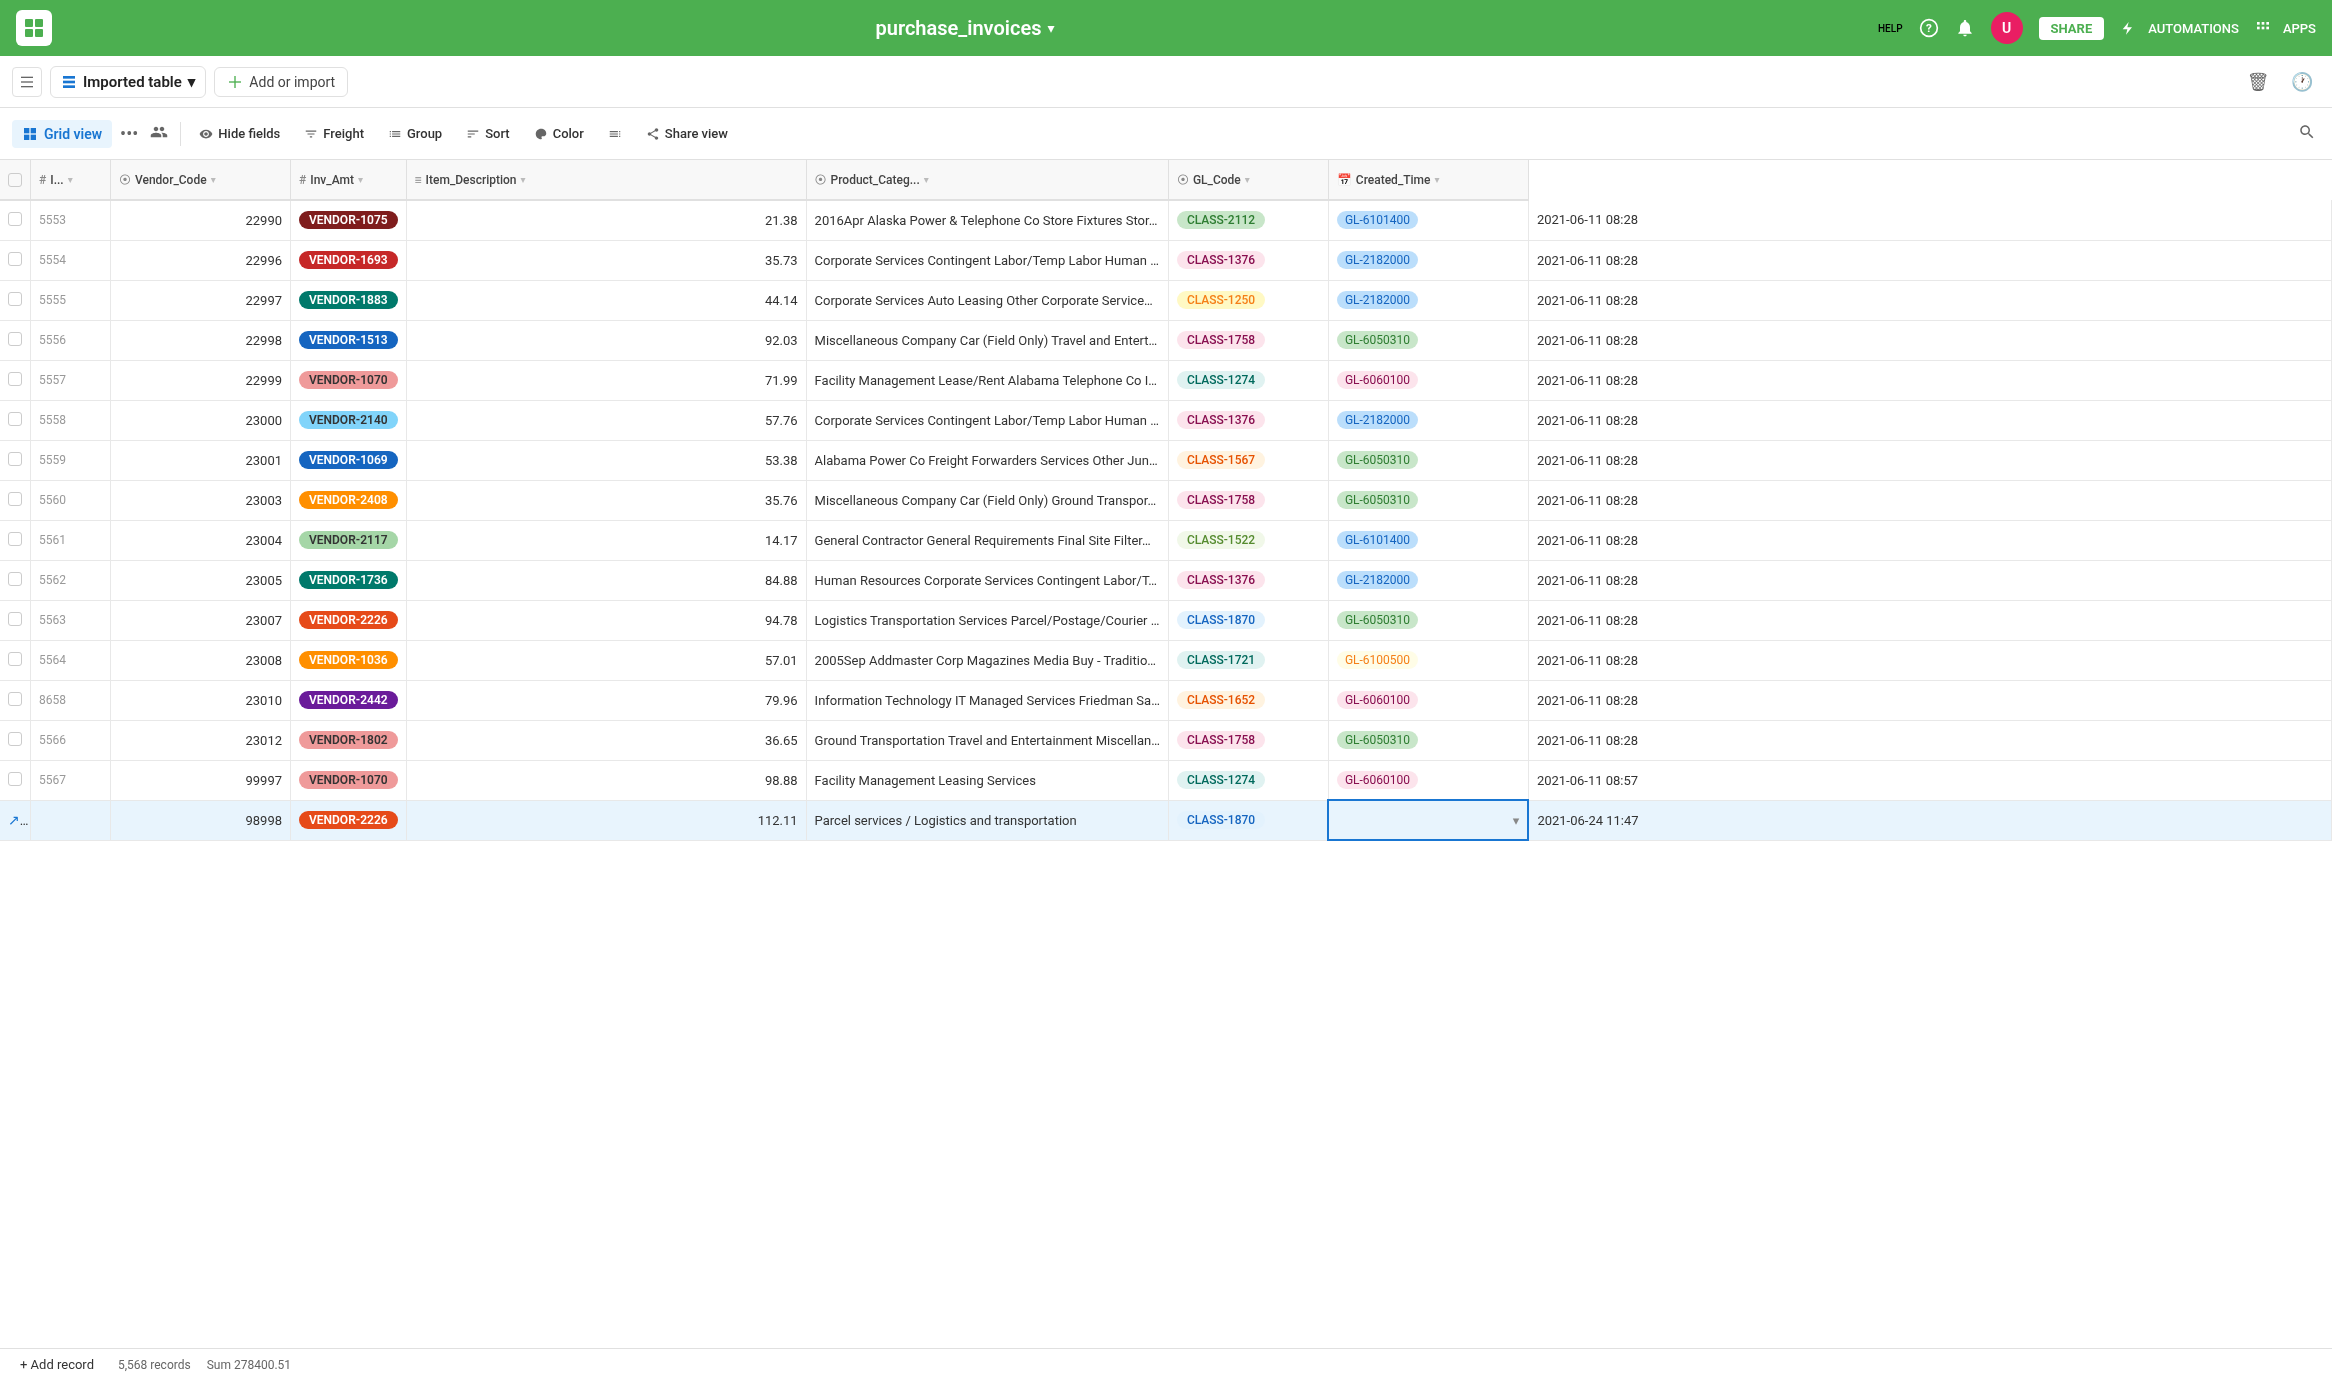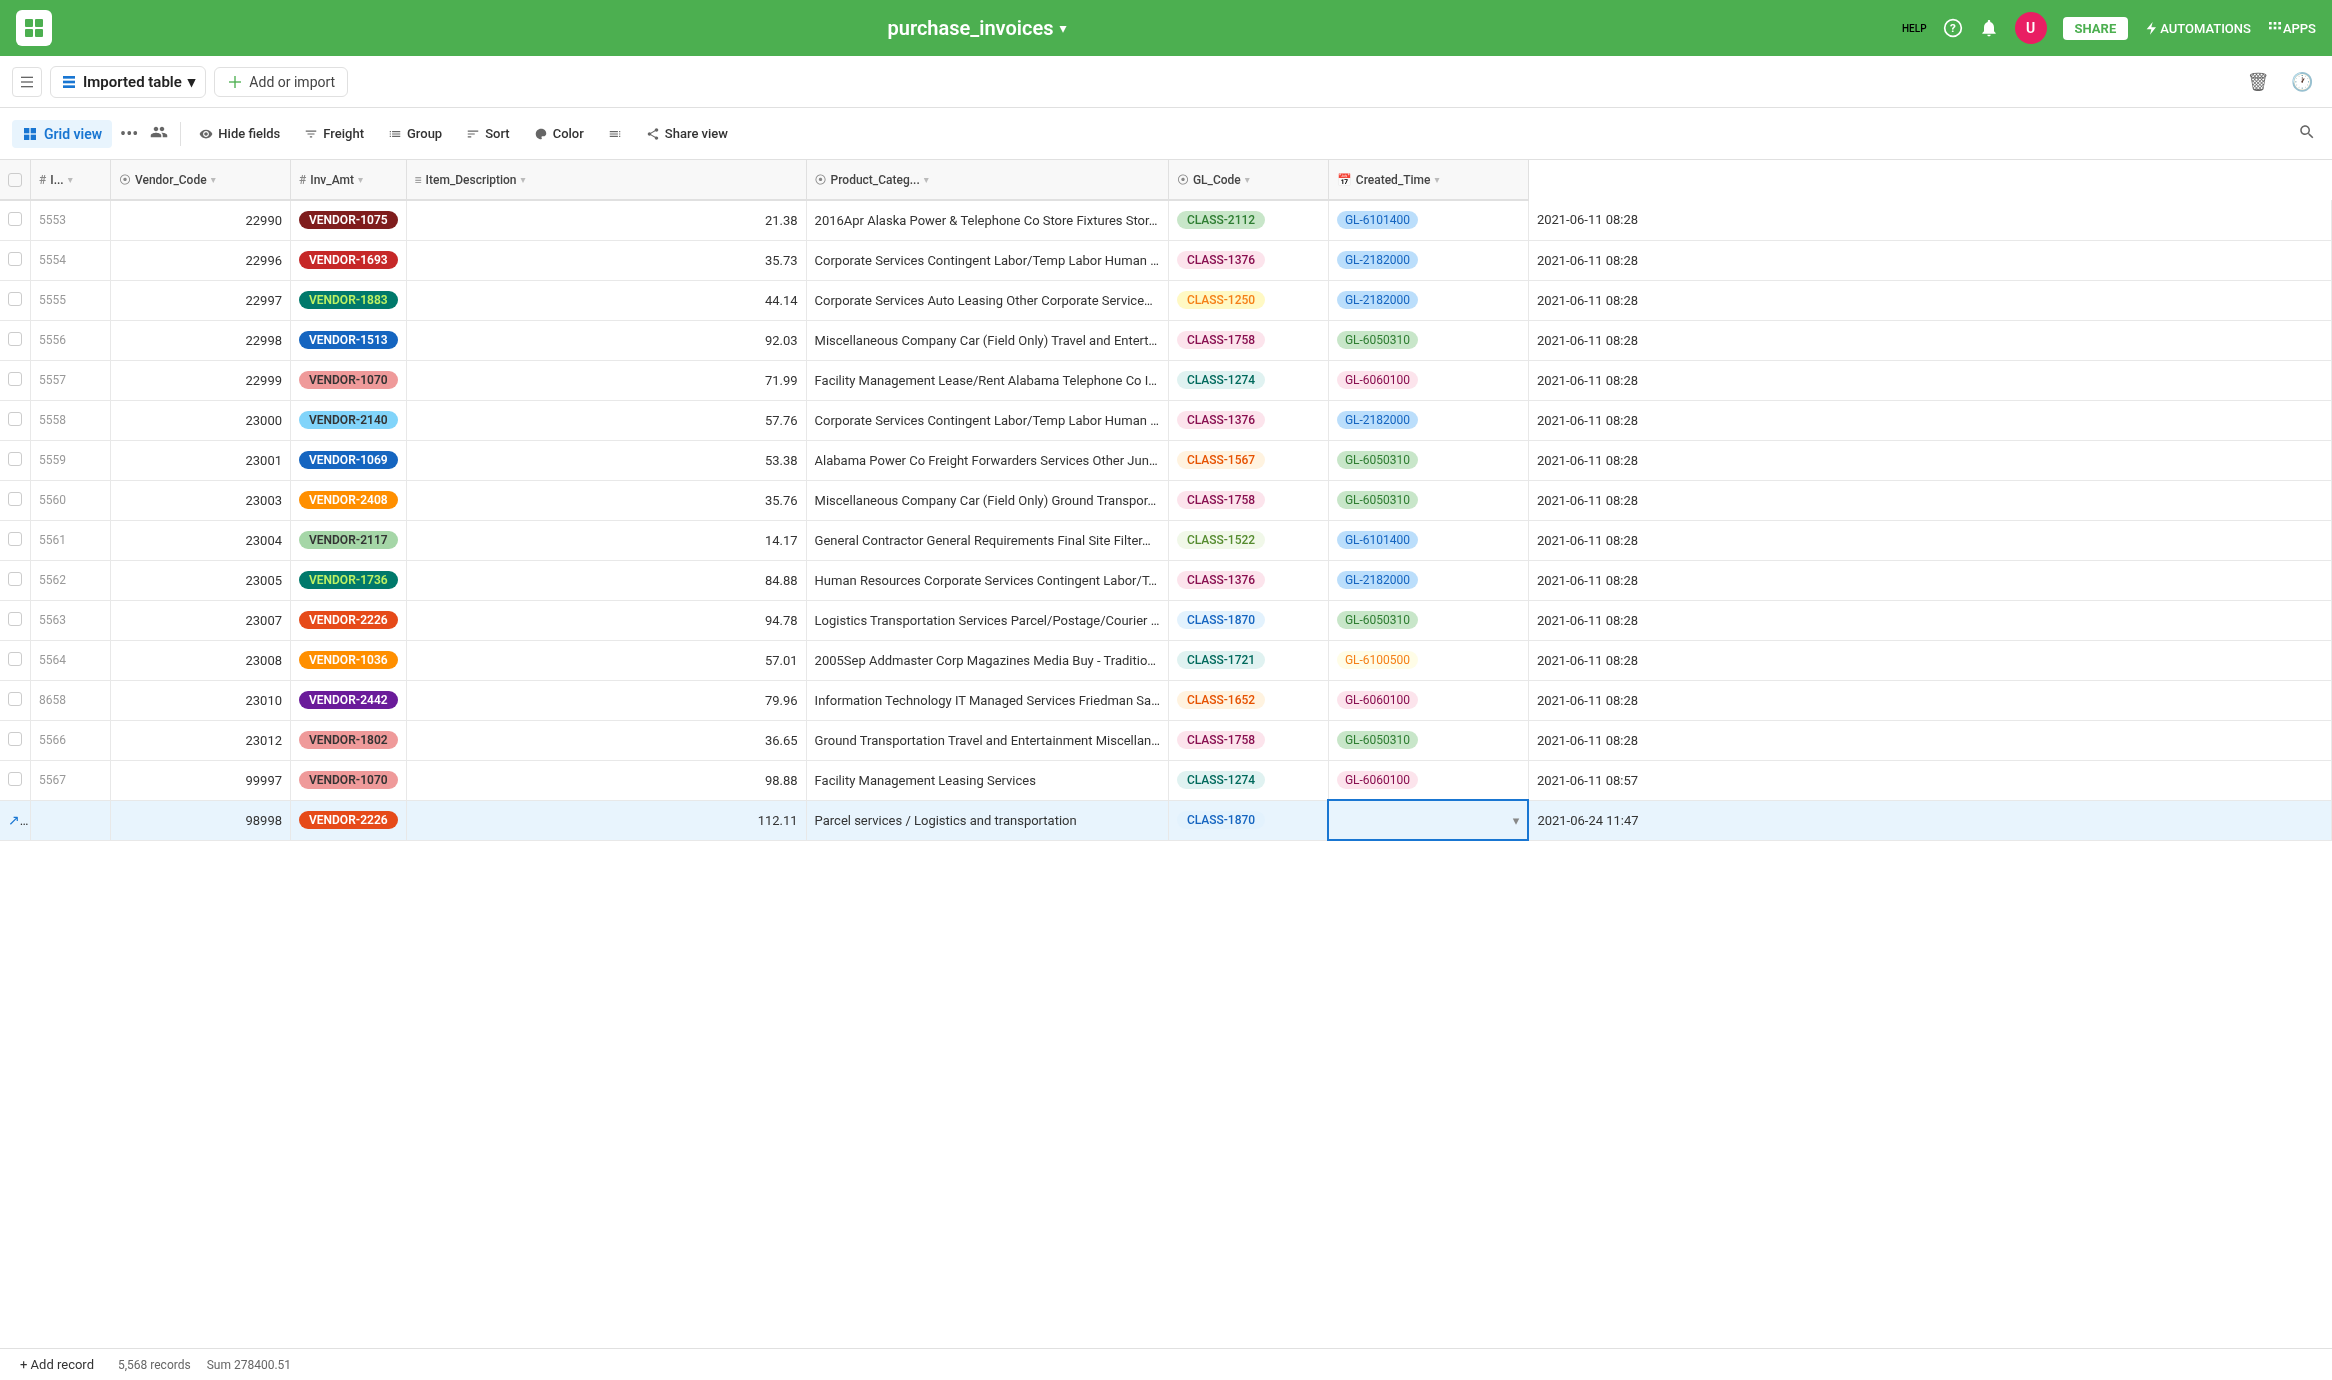--- a/index.html
+++ b/index.html
@@ -18,21 +18,21 @@
     .top-nav-center { display: flex; align-items: center; gap: 6px; }
     .top-nav-right { display: flex; align-items: center; gap: 16px; }
     .app-logo { width: 36px; height: 36px; background: white; border-radius: 6px; display: flex; align-items: center; justify-content: center; }
     .app-logo svg { width: 24px; height: 24px; }
     .db-title { color: white; font-size: 20px; font-weight: 600; }
     .db-caret { color: white; font-size: 14px; }
     .nav-icon-btn { color: white; cursor: pointer; display: flex; align-items: center; }
     .help-label { color: #000000; font-size: 10px; font-weight: 500; }
     .avatar { width: 32px; height: 32px; border-radius: 50%; background: #e91e63; display: flex; align-items: center; justify-content: center; color: white; font-size: 14px; font-weight: 600; }
     .share-btn { background: white; color: #4CAF50; border-radius: 4px; padding: 4px 12px; font-size: 13px; font-weight: 700; cursor: pointer; }
-    .automations-btn, .apps-btn { color: white; font-size: 13px; font-weight: 500; display: flex; align-items: flex-end; gap: 0; cursor: pointer; }
+    .automations-btn, .apps-btn { color: white; font-size: 13px; font-weight: 500; display: flex; align-items: flex-end; gap: 12px; cursor: pointer; }
 
     
     .toolbar {
       background: white;
       height: 52px;
       display: flex;
       align-items: center;
       padding: 0 12px;
       border-bottom: 1px solid #e0e0e0;
       gap: 4px;
@@ -84,21 +84,21 @@
     .badge {
       display: inline-block;
       padding: 2px 10px;
       border-radius: 12px;
       font-size: 12px;
       font-weight: 600;
       white-space: nowrap;
     }
     .badge-dark-blue { background: #7f1d1d; color: white; }
     .badge-red { background: #c62828; color: white; }
-    .badge-teal { background: #00796b; color: #bef264; }
+    .badge-teal { background: #00796b; color: #ffffff; }
     .badge-blue { background: #1565c0; color: white; }
     .badge-salmon { background: #ef9a9a; color: #333; }
     .badge-light-blue { background: #81d4fa; color: #333; }
     .badge-green { background: #a5d6a7; color: #333; }
     .badge-orange { background: #ff8f00; color: white; }
     .badge-purple { background: #6a1b9a; color: white; }
     .badge-deep-orange { background: #e64a19; color: white; }
 
     
     .class-badge {

